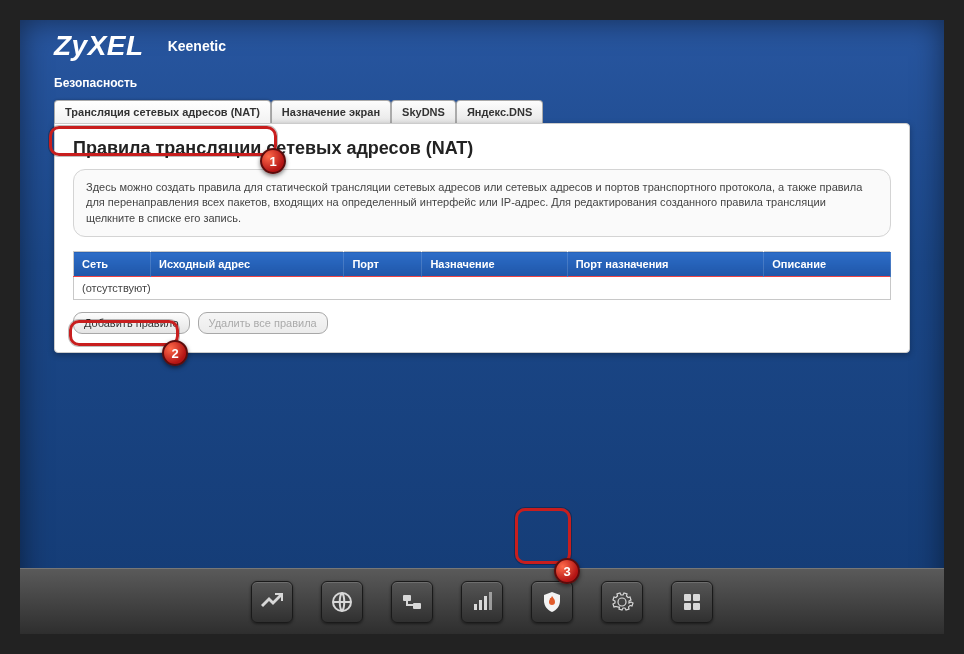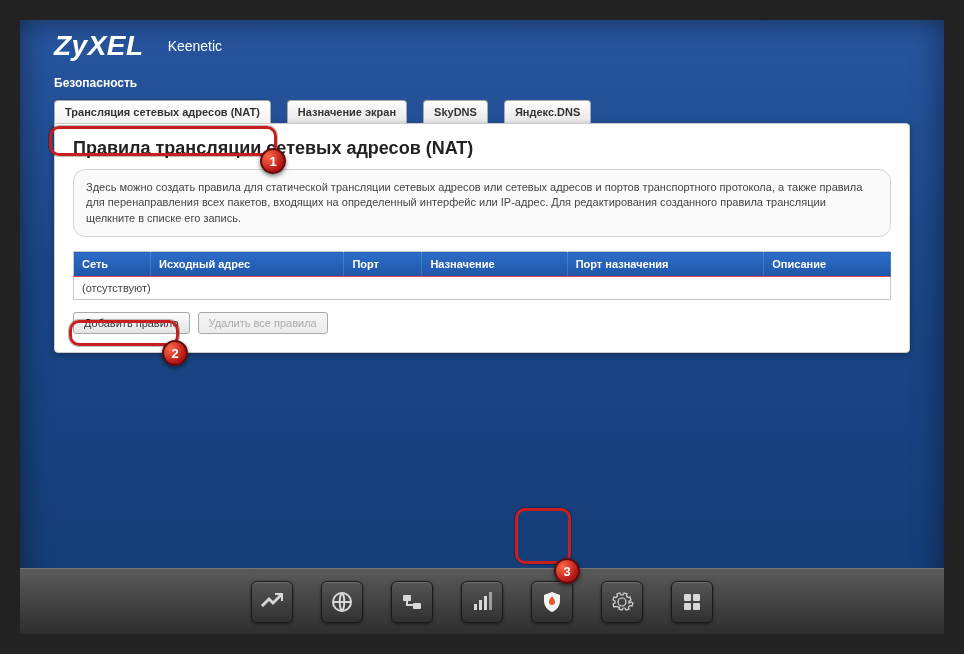--- a/index.html
+++ b/index.html
@@ -14,28 +14,28 @@
     position: relative; overflow: hidden;
     box-shadow: inset 0 0 30px rgba(0,0,0,0.5);
   }
   .logo-bar {
     display:flex; align-items:center; gap:24px;
     padding: 10px 34px 6px;
     color:#fff;
     text-align:right;
   }
   .logo-text { font-size:28px; font-weight:700; font-style:italic; letter-spacing:0.5px; }
-  .model-text { font-size:14px; font-weight:400; }
+  .model-text { font-size:14px; font-weight:700; }
   .section-title {
     color:#fff; font-size:12px; font-weight:700;
     padding: 8px 34px 10px;
   }
   .tabs-row {
     display:flex; align-items:flex-end;
-    padding: 0 34px; gap:16px;
+    padding: 0 34px; gap:0;
     position:relative;
   }
   .tab {
     background: linear-gradient(#fdfdfd,#e7e7e7);
     border:1px solid #aaa; border-bottom:none;
     border-radius:4px 4px 0 0;
     padding:5px 10px;
     font-size:11px; font-weight:700; color:#333;
     cursor:pointer;
     position:relative;
@@ -71,21 +71,21 @@
     color:#fff; font-weight:700; text-align:left;
     padding:6px 8px; border-right:1px solid rgba(255,255,255,0.15);
   }
   table.nat tbody td {
     padding:5px 8px; color:#444;
     border-top:1px solid #ef4444;
   }
   .btn-row { margin-top:12px; display:flex; gap:8px; }
   .btn {
     font-size:11px; padding:4px 10px;
-    border:1px solid #a8a8a8; border-radius:3px;
+    border:1px solid #a8a8a8; border-radius:9px;
     background: linear-gradient(#fdfdfd,#e4e4e4);
     color:#333; cursor:pointer;
   }
   .btn.disabled { color:#aaa; cursor:default; background:linear-gradient(#f6f6f6,#ececec); }
   .bottom-bar {
     position:absolute; left:0; right:0; bottom:0;
     height:66px;
     background: linear-gradient(#5a5a5a,#2e2e2e);
     display:flex; align-items:center; justify-content:center; gap:28px;
     border-top:1px solid #777;

